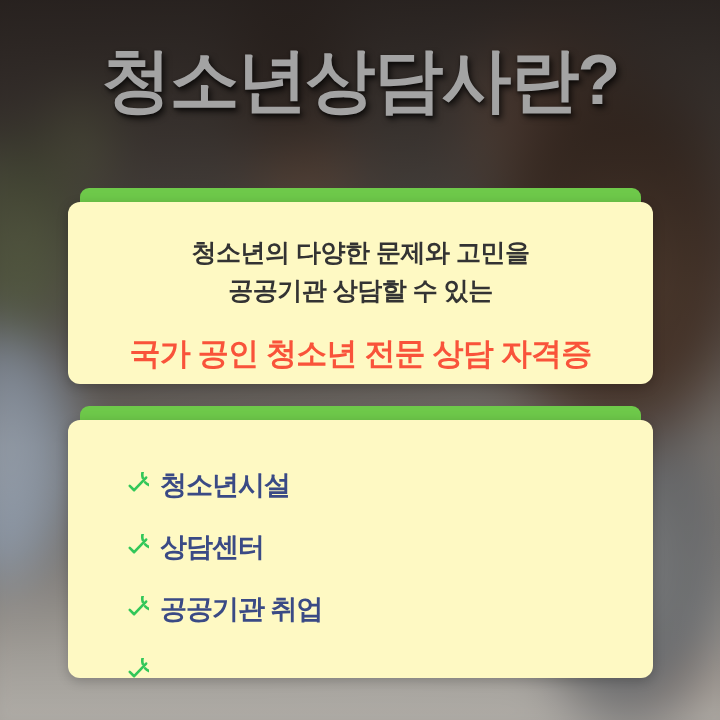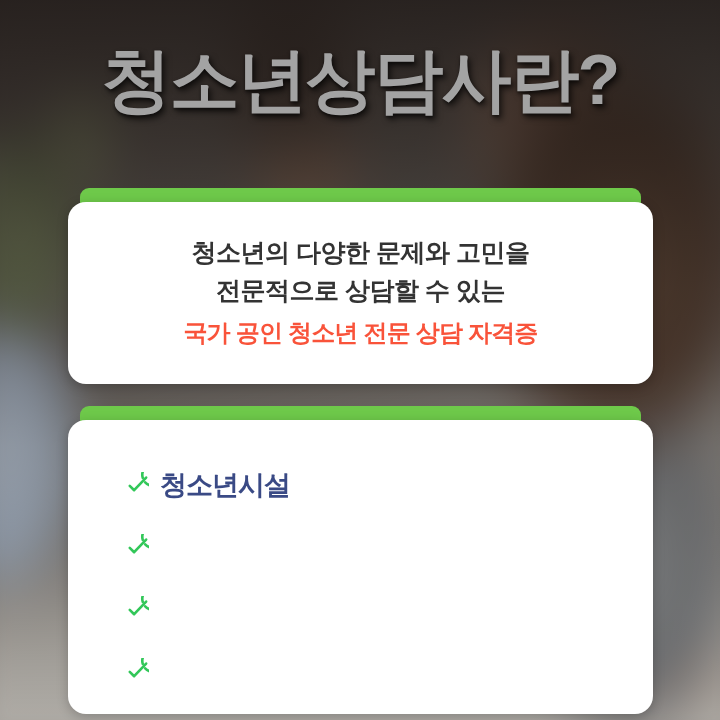--- a/index.html
+++ b/index.html
@@ -83,45 +83,45 @@
   .accent-bar {
     position:absolute; top:0; left:12px;
     width:561px; height:26px;
     border-radius:9px 9px 0 0;
     background:#6ec94a;
   }
 
   .card {
     position:relative;
     margin-top:14px;
-    background:#ffffff;
-    border-radius:18px;
+    background:#fef9c3;
+    border-radius:12px;
     box-shadow:0 3px 12px rgba(0,0,0,0.22);
   }
 
   #card-one .card { height:182px; padding-top:31px; }
-  #card-two .card { height:294px; padding:34px 0 0 0; }
+  #card-two .card { height:258px; padding:34px 0 0 0; }
 
   
   .stmt-line {
     text-align:center;
     font-size:25px;
     font-weight:bold;
     color:#333333;
     line-height:1.52;
     letter-spacing:-0.5px;
   }
   .stmt-highlight {
     text-align:center;
-    font-size:24px;
+    font-size:31px;
     font-weight:bold;
     color:#f9533a;
     line-height:1.5;
     letter-spacing:-0.8px;
-    margin-top:6px;
+    margin-top:22px;
   }
 
   
   .check-list { padding-left:54px; }
   .check-item {
     display:flex;
     align-items:center;
     height:62px;
   }
   .check-icon {
@@ -145,21 +145,21 @@
 
   <div id="bg-photo"></div>
   <div id="bg-shade"></div>
 
   <div id="title">청소년상담사란?</div>
 
   <div class="card-wrap" id="card-one">
     <div class="accent-bar"></div>
     <div class="card">
       <div class="stmt-line">청소년의 다양한 문제와 고민을</div>
-      <div class="stmt-line">전문적으로 상담할 수 있는</div>
+      <div class="stmt-line">공공기관 상담할 수 있는</div>
       <div class="stmt-highlight">국가 공인 청소년 전문 상담 자격증</div>
     </div>
   </div>
 
   <div class="card-wrap" id="card-two">
     <div class="accent-bar"></div>
     <div class="card">
       <div class="check-list">
 
         <div class="check-item">
@@ -168,27 +168,29 @@
             <path d="M9.2 16.4 L14.4 21.6 L28.6 6.6" fill="none" stroke="#32c759" stroke-width="3.1" stroke-linecap="round" stroke-linejoin="round"></path>
           </svg>
           <span class="check-label">청소년시설</span>
         </div>
 
         <div class="check-item">
           <svg class="check-icon" viewBox="0 0 32 32">
             <path d="M27.5 12.2 A13 13 0 1 0 24.6 7.0" fill="none" stroke="#32c759" stroke-width="3.1" stroke-linecap="round"></path>
             <path d="M9.2 16.4 L14.4 21.6 L28.6 6.6" fill="none" stroke="#32c759" stroke-width="3.1" stroke-linecap="round" stroke-linejoin="round"></path>
           </svg>
-        </div>
-
-        <div class="check-item">
-          <svg class="check-icon" viewBox="0 0 32 32">
-            <path d="M27.5 12.2 A13 13 0 1 0 24.6 7.0" fill="none" stroke="#32c759" stroke-width="3.1" stroke-linecap="round"></path>
-            <path d="M9.2 16.4 L14.4 21.6 L28.6 6.6" fill="none" stroke="#32c759" stroke-width="3.1" stroke-linecap="round" stroke-linejoin="round"></path>
-          </svg>
+          <span class="check-label">상담센터</span>
+        </div>
+
+        <div class="check-item">
+          <svg class="check-icon" viewBox="0 0 32 32">
+            <path d="M27.5 12.2 A13 13 0 1 0 24.6 7.0" fill="none" stroke="#32c759" stroke-width="3.1" stroke-linecap="round"></path>
+            <path d="M9.2 16.4 L14.4 21.6 L28.6 6.6" fill="none" stroke="#32c759" stroke-width="3.1" stroke-linecap="round" stroke-linejoin="round"></path>
+          </svg>
+          <span class="check-label">공공기관 취업</span>
         </div>
 
         <div class="check-item">
           <svg class="check-icon" viewBox="0 0 32 32">
             <path d="M27.5 12.2 A13 13 0 1 0 24.6 7.0" fill="none" stroke="#32c759" stroke-width="3.1" stroke-linecap="round"></path>
             <path d="M9.2 16.4 L14.4 21.6 L28.6 6.6" fill="none" stroke="#32c759" stroke-width="3.1" stroke-linecap="round" stroke-linejoin="round"></path>
           </svg>
         </div>
 
       </div>

